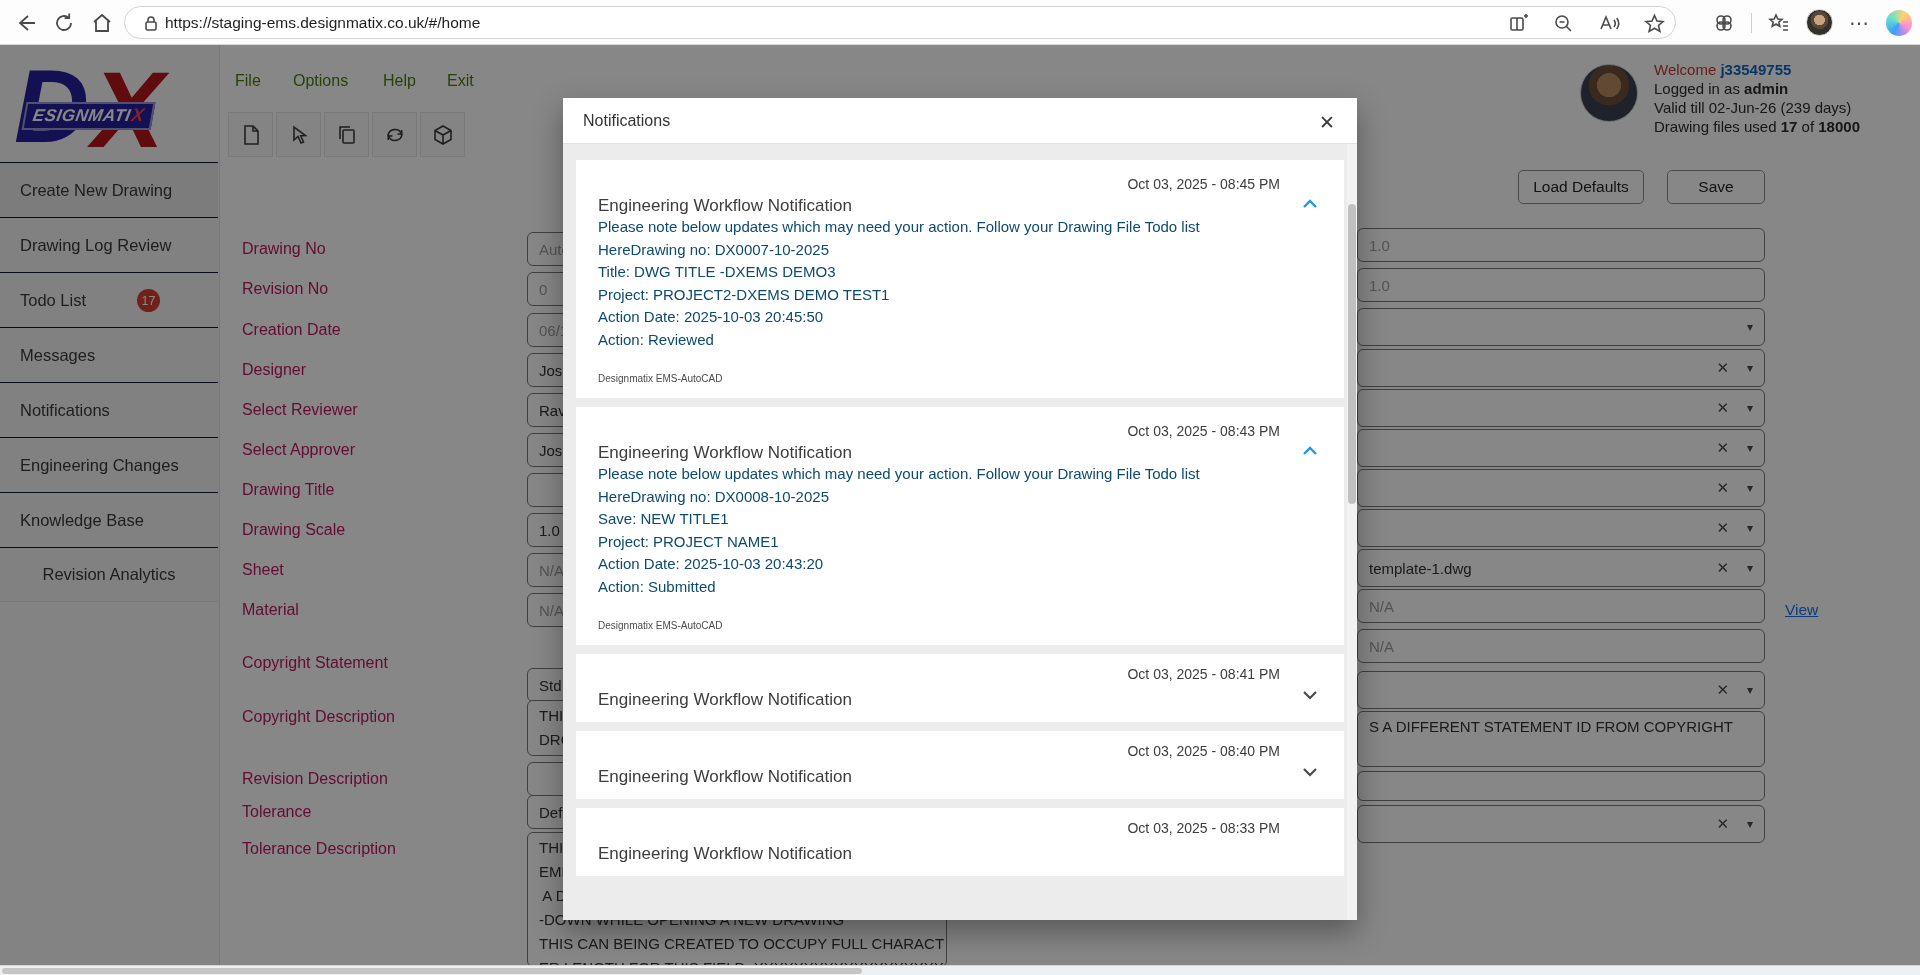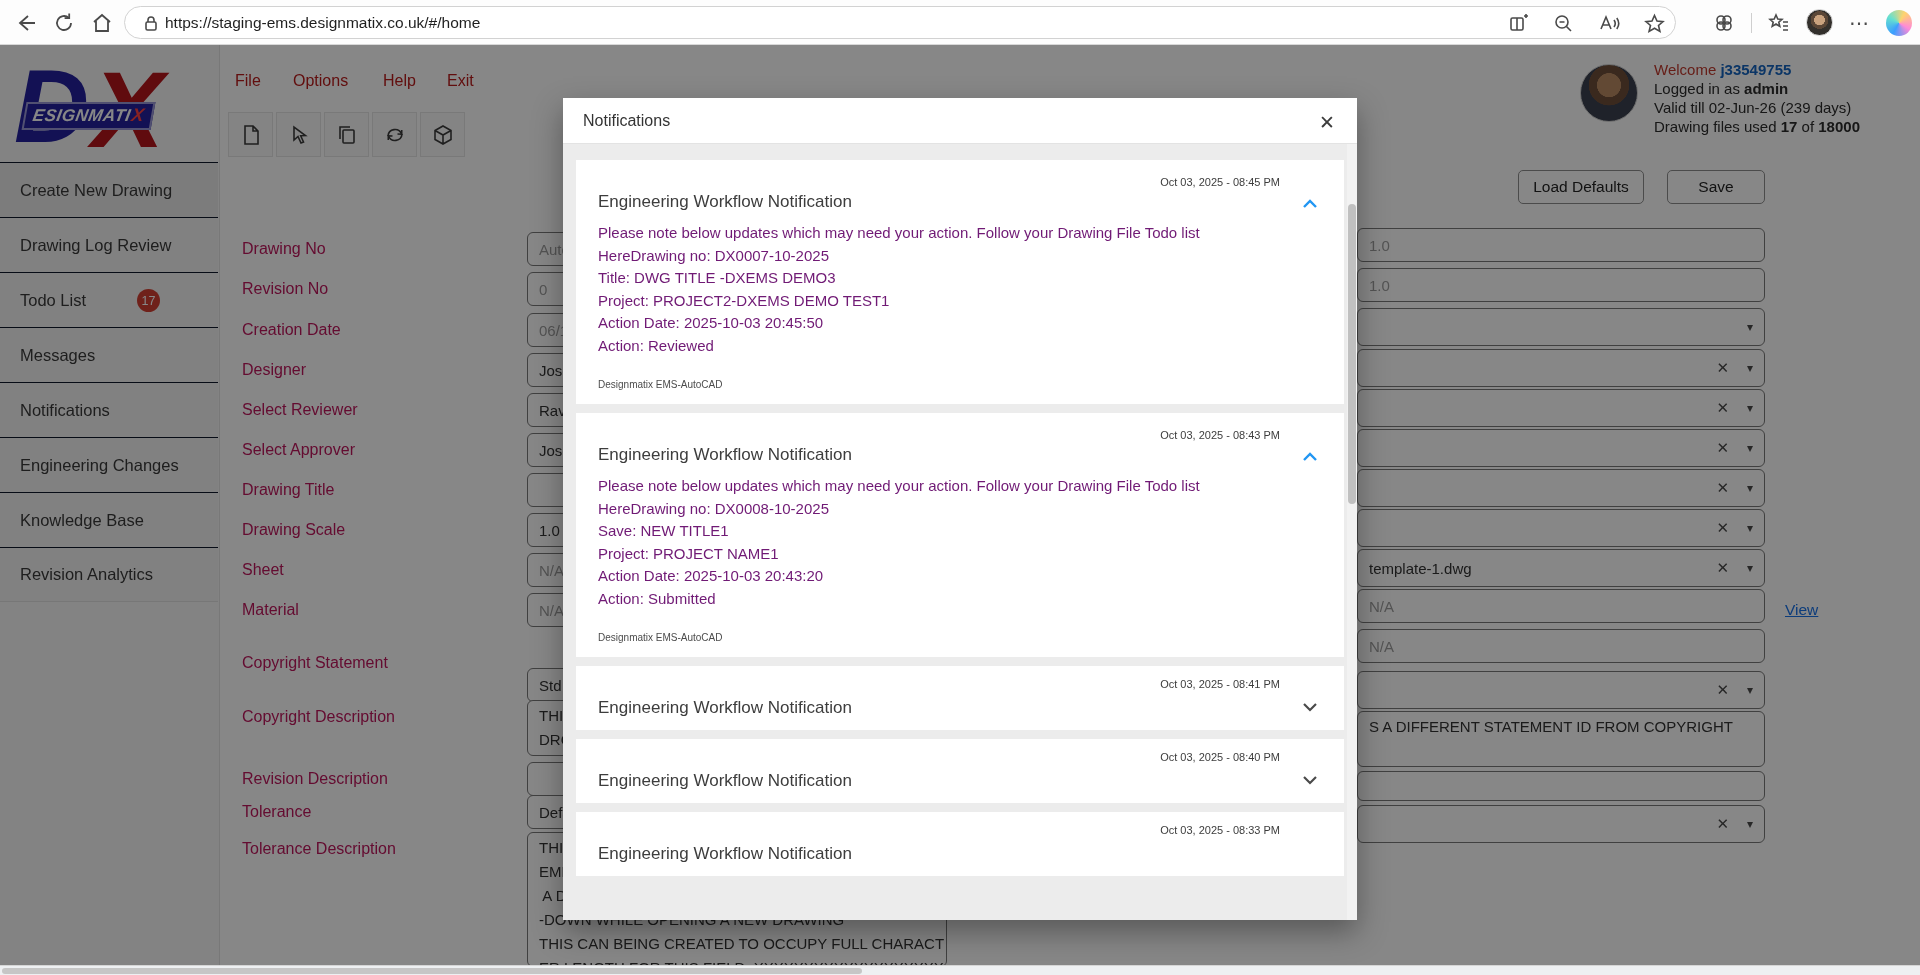--- a/index.html
+++ b/index.html
@@ -34,27 +34,27 @@
   .logo-d { position:absolute; left:0; top:-8px; font-size:104px; font-weight:bold; color:#24219f; }
   .logo-x { position:absolute; left:78px; top:-8px; font-size:108px; font-weight:bold; color:#b6151b; }
   .logo-band { position:absolute; left:10px; top:47px; background:#24219f; border:2px solid #9a98d6;
                padding:1px 7px 2px 7px; transform:skewX(-10deg); white-space:nowrap; }
   .band-text { color:#fff; font-weight:bold; font-size:17px; letter-spacing:.5px; }
   .band-x { color:#ff4040; font-weight:bold; font-size:18px; margin-left:1px; }
   .sbmenu { position:absolute; left:0; top:117px; width:218px; }
   .sbitem { position:relative; height:55px; border-top:1px solid #0f172a; background:#f4f4f4;
             display:flex; align-items:center; padding:0 20px; font-size:16.5px; color:#3a3a3a; }
   .sbitem.active { background:#eaeaea; }
-  .sbitem:last-child { border-bottom:1px solid #e0e0e0; }
+  .sbitem:last-child { border-bottom:1px solid #e0e0e0;justify-content:center; }
   .badge { position:absolute; right:58px; top:16px; width:23px; height:23px; border-radius:50%;
            background:#d23f31; color:#fff; font-size:12.5px; display:flex; align-items:center;
            justify-content:center; }
 
   .appmenu { position:absolute; top:21px; height:30px; display:flex; align-items:center;
-             font-size:16px; color:#b91c1c; }
+             font-size:16px; color:#4d7c0f; }
   .toolbar { position:absolute; left:228px; top:67px; display:flex; gap:3px; }
   .tbtn { width:45px; height:45px; background:#f9f9f9; border:1px solid #e4e4e4; display:flex;
           align-items:center; justify-content:center; }
 
   .userpanel { position:absolute; right:10px; top:15px; width:330px; }
   .avatar-lg { position:absolute; left:0; top:4px; width:58px; height:58px; border-radius:50%;
       background: radial-gradient(circle at 50% 36%, #b98a63 0 26%, #6e4f3a 27% 44%, #3c4150 45% 100%);
       border:1px solid #cfcfcf; }
   .uptext { margin-left:74px; font-size:15px; color:#2d2d2d; line-height:19px; }
   .red { color:#c13a2e; } .blue { color:#1565c0; font-weight:bold; } .b { font-weight:bold; }
@@ -89,23 +89,23 @@
   .mhead { position:absolute; left:0; top:0; width:794px; height:46px; background:#fff;
            border-bottom:1px solid #e3e3e3; display:flex; align-items:center; padding:0 20px; }
   .mtitle { font-size:16px; color:#333; }
   .mclose { position:absolute; right:16px; top:10px; width:28px; height:28px; font-size:19px; color:#3c3c3c;
             display:flex; align-items:center; justify-content:center; }
   .nlist { position:absolute; left:0; top:46px; width:794px; height:776px; padding:16px 13px 0 13px;
            overflow:hidden; }
   .vtrack { position:absolute; right:0px; top:46px; width:10px; height:776px; background:#f2f2f2; }
   .vthumb { position:absolute; right:1px; top:60px; width:8px; height:300px; border-radius:4px; background:#c0c0c0; }
   .ncard { position:relative; background:#fff; margin-bottom:9px; padding:16px 22px 14px 22px; }
-  .ndate { display:block; text-align:right; padding-right:42px; font-size:11px; color:#3d3d3d; }
+  .ndate { display:block; text-align:right; padding-right:42px; font-size:14px; color:#3d3d3d; }
   .ntitle { display:block; margin-top:4px; font-size:17px; color:#3d3d3d; }
-  .nbody { margin-top:10px; font-size:15px; color:#701a75; line-height:22.5px; }
+  .nbody { font-size:15px; color:#0c4a6e; line-height:22.5px; }
   .nfoot { margin-top:22px; font-size:10px; color:#4c4c4c; }
   .chev { position:absolute; right:24px; width:20px; height:20px; }
   svg.ic { display:block; }
 </style>
 </head>
 <body>
 
 <div class="stage">
 
   <div class="chrome">

